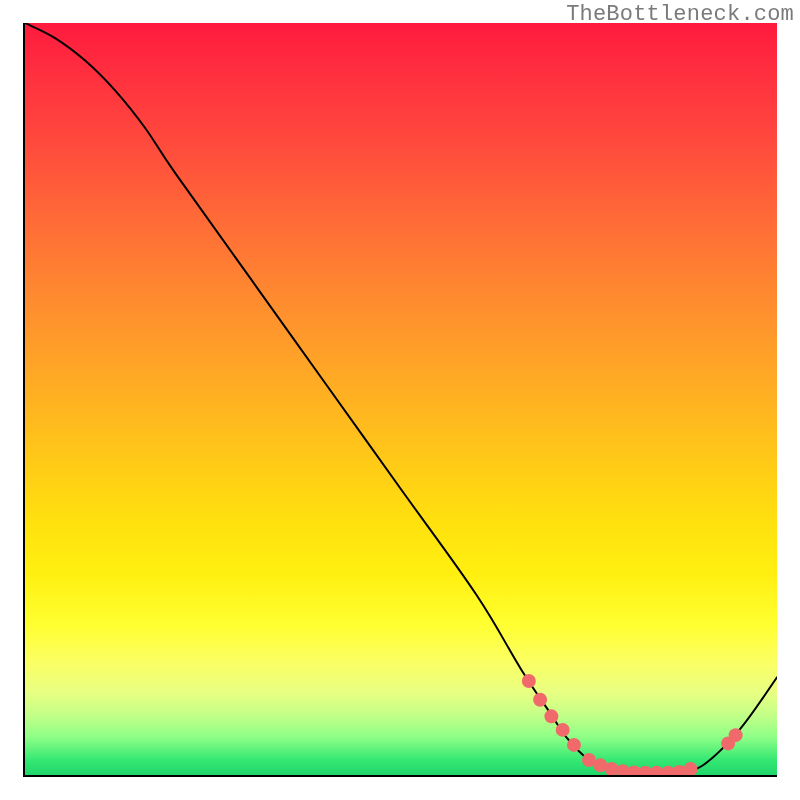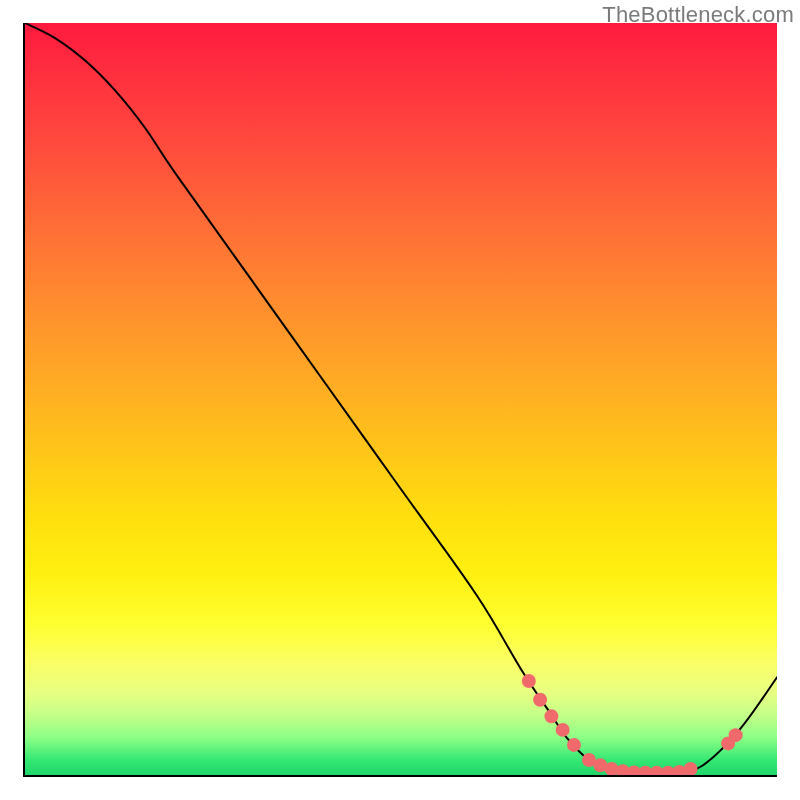--- a/index.html
+++ b/index.html
@@ -8,20 +8,21 @@
     width: 800px;
     height: 800px;
     background: #ffffff;
     font-family: Arial, Helvetica, sans-serif;
     overflow: hidden;
   }
   .wrap {
     position: relative;
     width: 800px;
     height: 800px;
+    font-family: Liberation Mono, monospace;
   }
   .watermark {
     position: absolute;
     top: 2px;
     right: 6px;
     color: #7a7a7a;
     font-size: 22px;
     font-weight: 500;
     letter-spacing: 0.2px;
     z-index: 10;

